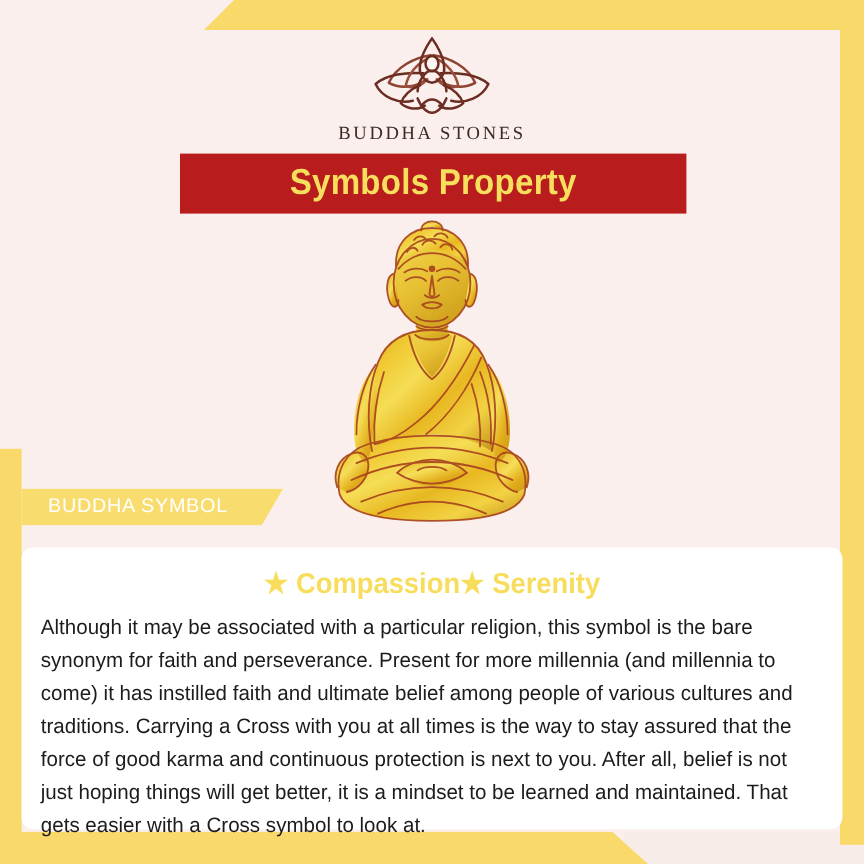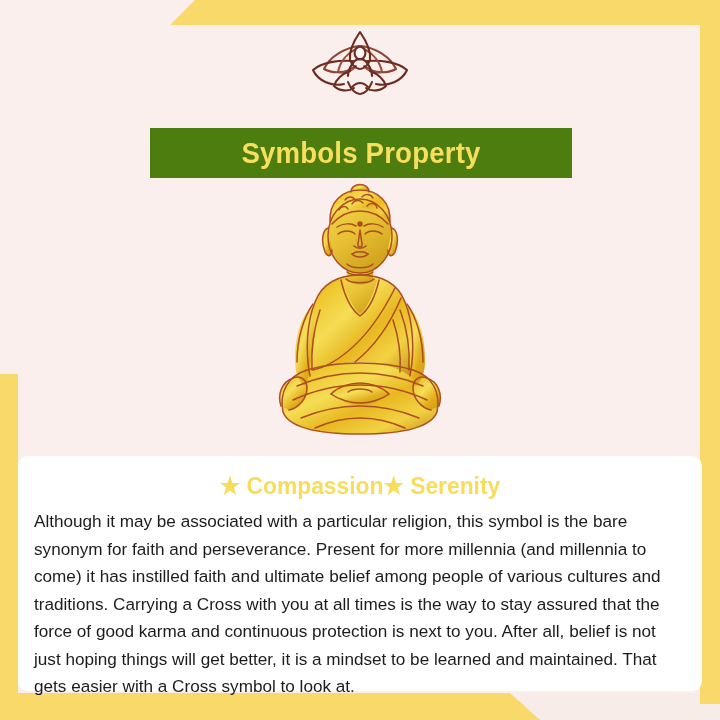--- a/index.html
+++ b/index.html
@@ -60,21 +60,21 @@
     font-family:"Liberation Serif", serif;
     font-size:15.5px;letter-spacing:2.2px;
     color:#3a2a25;font-weight:400;
     text-align:center;
   }
 
   
   .title-banner{
     position:absolute;left:150px;top:128px;
     width:422px;height:50px;
-    background:#4d7c0f;
+    background:#b91c1c;
     display:flex;align-items:center;justify-content:center;
     z-index:3;
   }
   .title-text{
     font-family:"Liberation Sans Narrow","Liberation Sans",sans-serif;
     font-weight:700;
     font-size:30px;
     letter-spacing:0.2px;
     color:#f7df5e;
     transform:scaleX(0.92);
@@ -179,20 +179,21 @@
           <path d="M52 50 C52 46 54 41 57 37" stroke="#6b2d22"></path>
 
           <path d="M54 45 C46 48 40 54 38 60 C43 65 52 66 58 62" stroke="#6b2d22"></path>
           <path d="M74 45 C82 48 88 54 90 60 C85 65 76 66 70 62" stroke="#6b2d22"></path>
 
           <path d="M52 56 C55 64 60 68 64 68 C68 68 73 64 76 56" stroke="#6b2d22"></path>
           <path d="M56 61 C59 58 62 57 64 57 C66 57 69 58 72 61" stroke="#6b2d22"></path>
         </g>
       </svg>
     </span>
+    <div class="logo-word">BUDDHA STONES</div>
   </div>
 
   <div class="title-banner">
     <div class="title-text">Symbols Property</div>
   </div>
 
   <div class="buddha">
     <svg viewBox="0 0 210 262" xmlns="http://www.w3.org/2000/svg">
       <defs>
         <linearGradient id="gold" x1="0" y1="0" x2="1" y2="1">
@@ -307,19 +308,22 @@
         <path d="M26 226 C22 214 27 202 38 198 C46 195 52 200 52 208 C52 218 44 228 34 230"></path>
         <path d="M184 226 C188 214 183 202 172 198 C164 195 158 200 158 208 C158 218 166 228 176 230"></path>
 
         <path d="M76 214 C84 206 96 203 105 203 C114 203 126 206 134 214"></path>
         <path d="M76 214 C84 220 96 223 105 223 C114 223 126 220 134 214"></path>
         <path d="M93 212 C98 208 112 208 117 212"></path>
       </g>
     </svg>
   </div>
 
+  <div class="badge">
+    <span class="badge-text">BUDDHA SYMBOL</span>
+  </div>
 
   <div class="card">
     <div class="headline">★ Compassion★ Serenity</div>
     <p class="body-text">Although it may be associated with a particular religion, this symbol is the bare synonym for faith and perseverance. Present for more millennia (and millennia to come) it has instilled faith and ultimate belief among people of various cultures and traditions. Carrying a Cross with you at all times is the way to stay assured that the force of good karma and continuous protection is next to you. After all, belief is not just hoping things will get better, it is a mindset to be learned and maintained. That gets easier with a Cross symbol to look at.</p>
   </div>
 
 </div>
 
 </body></html>

